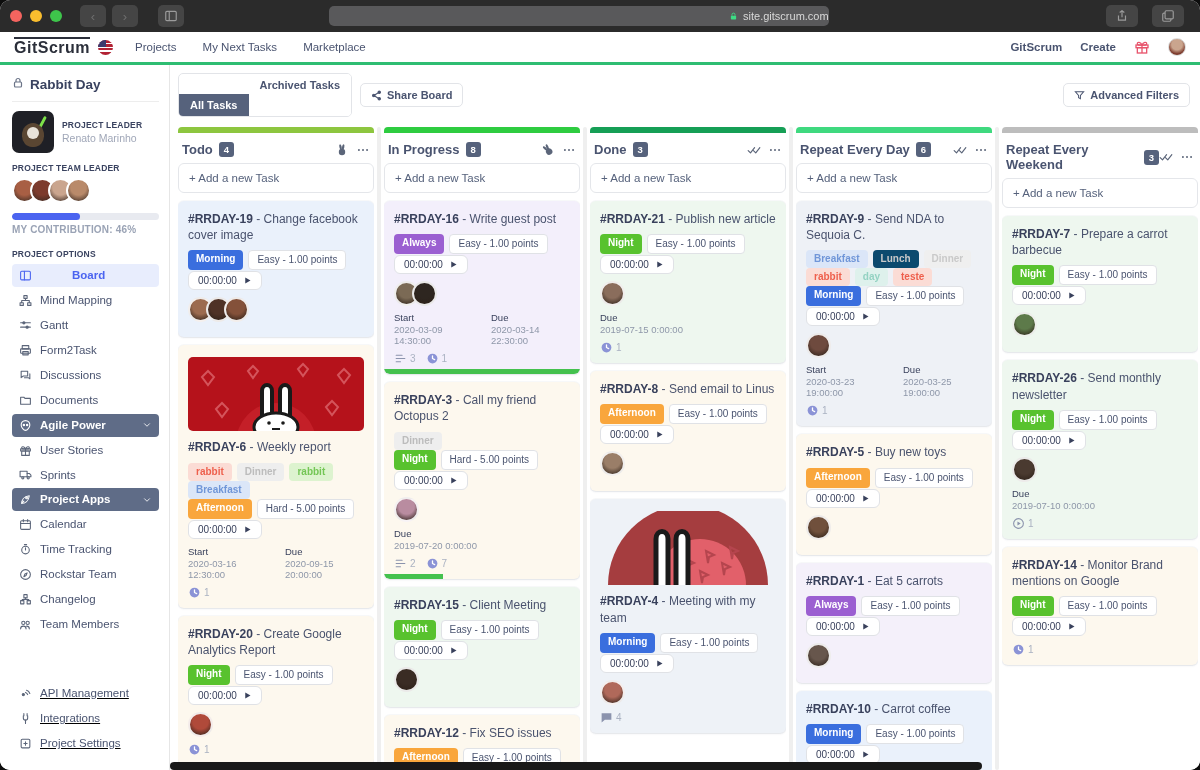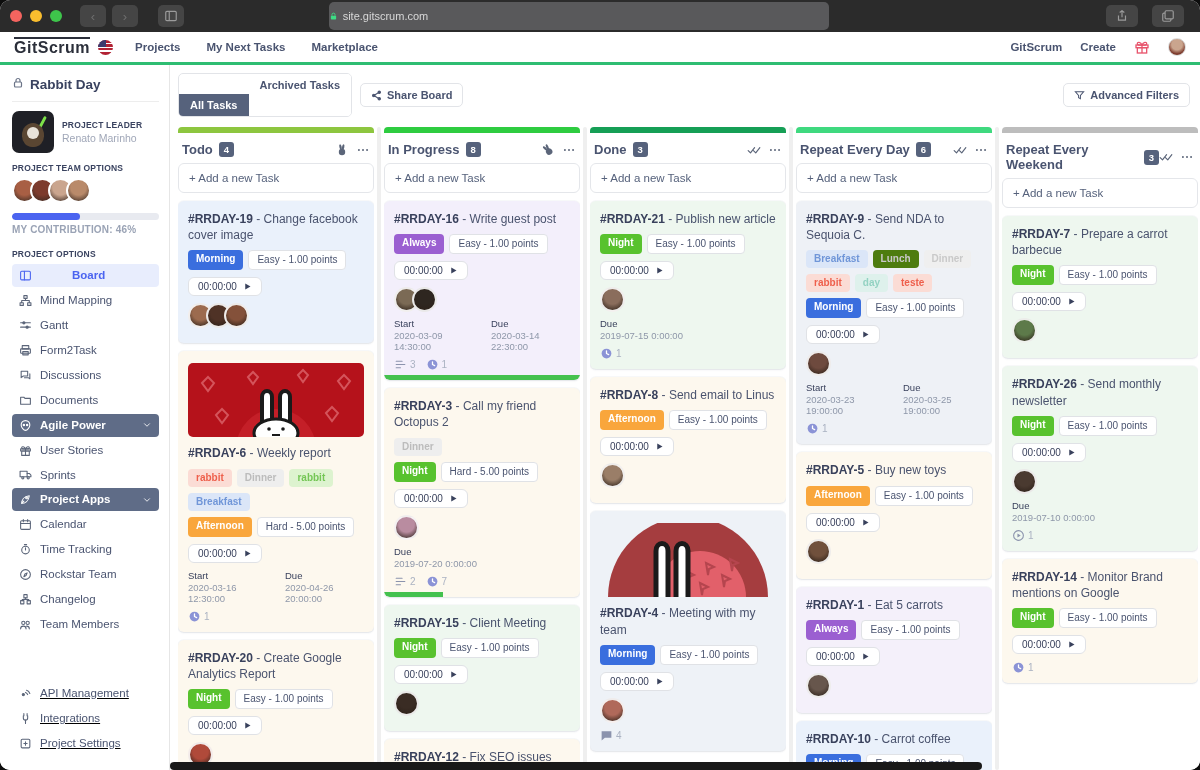--- a/index.html
+++ b/index.html
@@ -7,32 +7,32 @@
   .window { width:1200px; height:770px; border-radius:10px; overflow:hidden; display:flex; flex-direction:column; background:#fff; }
 
   
   .chrome { height:32px; background:#2b2b2b; display:flex; align-items:center; padding:0 10px; flex:0 0 auto; }
   .traffic { display:flex; gap:8px; margin-right:18px; }
   .traffic span { width:12px; height:12px; border-radius:50%; display:block; }
   .t-red{background:#f4645f;} .t-yellow{background:#f9bd2e;} .t-green{background:#3ec54b;}
   .chrome-btn { width:26px; height:22px; border-radius:5px; background:#454545; color:#9b9b9b; display:flex; align-items:center; justify-content:center; font-size:13px; margin-right:6px; }
   .chrome-btn.dis { color:#6e6e6e; }
   .chrome-btn svg { width:14px; height:14px; }
-  .urlbar { flex:1; max-width:500px; margin:0 auto; height:28px; background:#59595b; border-radius:5px; display:flex; align-items:center; justify-content:flex-start; gap:5px; color:#d8d8d8; font-size:11px; }
+  .urlbar { flex:1; max-width:500px; margin:0 auto; height:20px; background:#59595b; border-radius:5px; display:flex; align-items:center; justify-content:flex-end; gap:5px; color:#d8d8d8; font-size:11px; }
   .urlbar .lock { color:#3ddc84; display:flex; }
   .urlbar .lock svg{ width:9px; height:9px; }
   .chrome-right { display:flex; gap:8px; margin-left:auto; }
   .chrome-right .chrome-btn { width:32px; }
 
   
   .nav { height:30px; background:#fff; display:flex; align-items:center; padding:0 14px; flex:0 0 auto; }
   .brand { font-size:16px; font-weight:bold; color:#2b2f3a; letter-spacing:.5px; border-top:2px solid #2b2f3a; line-height:1.15; margin-right:8px; }
   .flag { width:15px; height:15px; border-radius:50%; background:linear-gradient(#b22234 20%,#fff 20%,#fff 30%,#b22234 30%,#b22234 45%,#fff 45%,#fff 55%,#b22234 55%,#b22234 70%,#fff 70%,#fff 80%,#b22234 80%); position:relative; overflow:hidden; margin-right:22px; }
   .flag::after { content:""; position:absolute; left:0; top:0; width:8px; height:7px; background:#3c3b6e; }
-  .nav-links { display:flex; gap:26px; font-size:11.5px; color:#4a5470; font-weight:bold; }
+  .nav-links { display:flex; gap:26px; font-size:11.5px; color:#4a5470; font-weight:normal; }
   .nav-right { margin-left:auto; display:flex; align-items:center; gap:18px; font-size:11.5px; color:#4a5470; font-weight:bold; }
   .gift-red { color:#e8556d; display:flex; }
   .gift-red svg { width:16px; height:16px; }
   .nav-avatar { width:18px; height:18px; border-radius:50%; background:radial-gradient(circle at 50% 35%, #caa58e 0 40%, #7d3b2d 70%); border:1px solid #ddd; }
   .green-line { height:3px; background:#2ebd72; flex:0 0 auto; }
 
   
   .main { flex:1; display:flex; min-height:0; }
   .sidebar { width:170px; flex:0 0 170px; background:#fff; border-right:1px solid #e6e6e6; padding:12px 10px 10px 12px; display:flex; flex-direction:column; overflow:hidden; }
   .proj-title { display:flex; align-items:center; gap:6px; font-size:13.5px; font-weight:bold; color:#3a4360; }
@@ -86,21 +86,21 @@
   .col-icons { margin-left:auto; display:flex; align-items:center; gap:7px; color:#5b6579; }
   .col-icons .ic { display:flex; }
   .col-icons .ic svg { width:14px; height:14px; }
   .col-body { flex:1; min-height:0; overflow:hidden; display:flex; flex-direction:column; }
   .add-task { background:#fff; border:1px solid #e4e6ea; border-radius:6px; padding:8px 10px; font-size:11.5px; color:#56627c; flex:0 0 auto; }
   .card { border-radius:6px; margin-top:8px; padding:10px 10px 9px 10px; box-shadow:0 1px 2px rgba(40,50,80,.10), 0 0 0 1px rgba(40,50,80,.03); position:relative; overflow:hidden; flex:0 0 auto; }
   .card-img { border-radius:5px; overflow:hidden; margin:2px 0 8px 0; height:74px; }
   .card-img svg { display:block; width:100%; height:100%; }
   .card-title { font-size:12px; color:#4a536e; line-height:1.35; margin-bottom:7px; }
   .card-title b { color:#39415c; }
-  .pill-row { display:flex; flex-wrap:wrap; gap:5px; margin-bottom:6px; }
+  .pill-row { display:flex; flex-wrap:wrap; gap:5px; }
   .pill { font-size:10px; font-weight:bold; padding:3px 8px; border-radius:4px; line-height:1.2; }
   .pill.outline { background:#fff; border:1px solid #e0e2e6; color:#4a5470; font-weight:normal; }
   .timer-row { margin-bottom:7px; }
   .timer { display:inline-flex; align-items:center; gap:6px; background:#fff; border:1px solid #e0e2e6; border-radius:6px; padding:3px 9px; font-size:10px; color:#39415c; }
   .timer .play { color:#39415c; display:flex; }
   .timer .play svg { width:9px; height:9px; }
   .card-avatars { display:flex; margin:2px 0 6px 0; }
   .card-avatars .av { width:25px; height:25px; border-radius:50%; border:2px solid rgba(255,255,255,.9); margin-right:-7px; }
   .sched { display:flex; gap:18px; margin:2px 0 6px 0; }
   .sched .lab { font-size:9.5px; font-weight:normal; color:#39415c; }
@@ -200,21 +200,21 @@
       <div class="leader">
         <div class="leader-avatar">
           <div class="saber"></div>
             <div class="face"></div>
         </div>
         <div class="leader-meta">
           <div class="tiny-head">PROJECT LEADER</div>
           <div class="leader-name">Renato Marinho</div>
         </div>
       </div>
-      <div class="tiny-head team-label">PROJECT TEAM OPTIONS</div>
+      <div class="tiny-head team-label">PROJECT TEAM LEADER</div>
       <div class="team-avatars" id="team-avatars">
           <span class="av" style="background:radial-gradient(circle at 50% 35%, #a85f44 0 45%, #3a2a22 95%)"></span>
           <span class="av" style="background:radial-gradient(circle at 50% 35%, #7d3b2d 0 45%, #3a2a22 95%)"></span>
           <span class="av" style="background:radial-gradient(circle at 50% 35%, #caa58e 0 45%, #3a2a22 95%)"></span>
           <span class="av" style="background:radial-gradient(circle at 50% 35%, #b98a6a 0 45%, #3a2a22 95%)"></span>
         </div>
       <div class="progress-track">
         <div class="progress-fill" id="contrib-fill" style="width: 46%;"></div>
       </div>
       <div class="contrib">MY CONTRIBUTION: 46%</div>
@@ -527,21 +527,21 @@
                         </svg>
                       </span>
                     </span></div>
                   <div class="sched">
                     <div>
                       <div class="lab">Start</div>
                       <div class="val">2020-03-16 12:30:00</div>
                     </div>
                     <div>
                       <div class="lab">Due</div>
-                      <div class="val">2020-04-26 20:00:00</div>
+                      <div class="val">2020-09-15 20:00:00</div>
                     </div>
                   </div>
                   <div class="meta-row">
                     <span class="meta">
                       <span class="ic clock-ic">
                         <svg viewBox="0 0 24 24" fill="none" stroke="currentColor" stroke-width="2" stroke-linecap="round" stroke-linejoin="round">
                           <circle cx="12" cy="12" r="9" fill="currentColor" stroke="none"></circle>
                           <path d="M12 7v5l4 2" stroke="#fff" stroke-width="2.4"></path>
                         </svg>
                       </span>
@@ -878,21 +878,21 @@
                     </svg>
                   </span>
                 </span>
       </div>
       <div class="col-body">
         <div class="add-task">+ Add a new Task</div>
         <div class="card" style="background:#eef1f6">
                   <div class="card-title"><b>#RRDAY-9</b> - Send NDA to Sequoia C.</div>
                   <div class="pill-row">
                     <span class="pill" style="background:#dbe6f8;color:#7096d8">Breakfast</span>
-                    <span class="pill" style="background:#4d7c0f;color:#c9c9c9">Lunch</span>
+                    <span class="pill" style="background:#0c4a6e;color:#c9c9c9">Lunch</span>
                     <span class="pill" style="background:#efefef;color:#c9c9c9">Dinner</span>
                   </div>
                   <div class="pill-row">
                     <span class="pill" style="background:#fbdcd5;color:#ee5f4c">rabbit</span>
                     <span class="pill" style="background:#def1ec;color:#93d2c2">day</span>
                     <span class="pill" style="background:#fbdcd5;color:#ee5f4c">teste</span>
                   </div>
                   <div class="pill-row">
                     <span class="pill" style="background:#3a6ede;color:#fff">Morning</span>
                     <span class="pill outline">Easy - 1.00 points</span>

